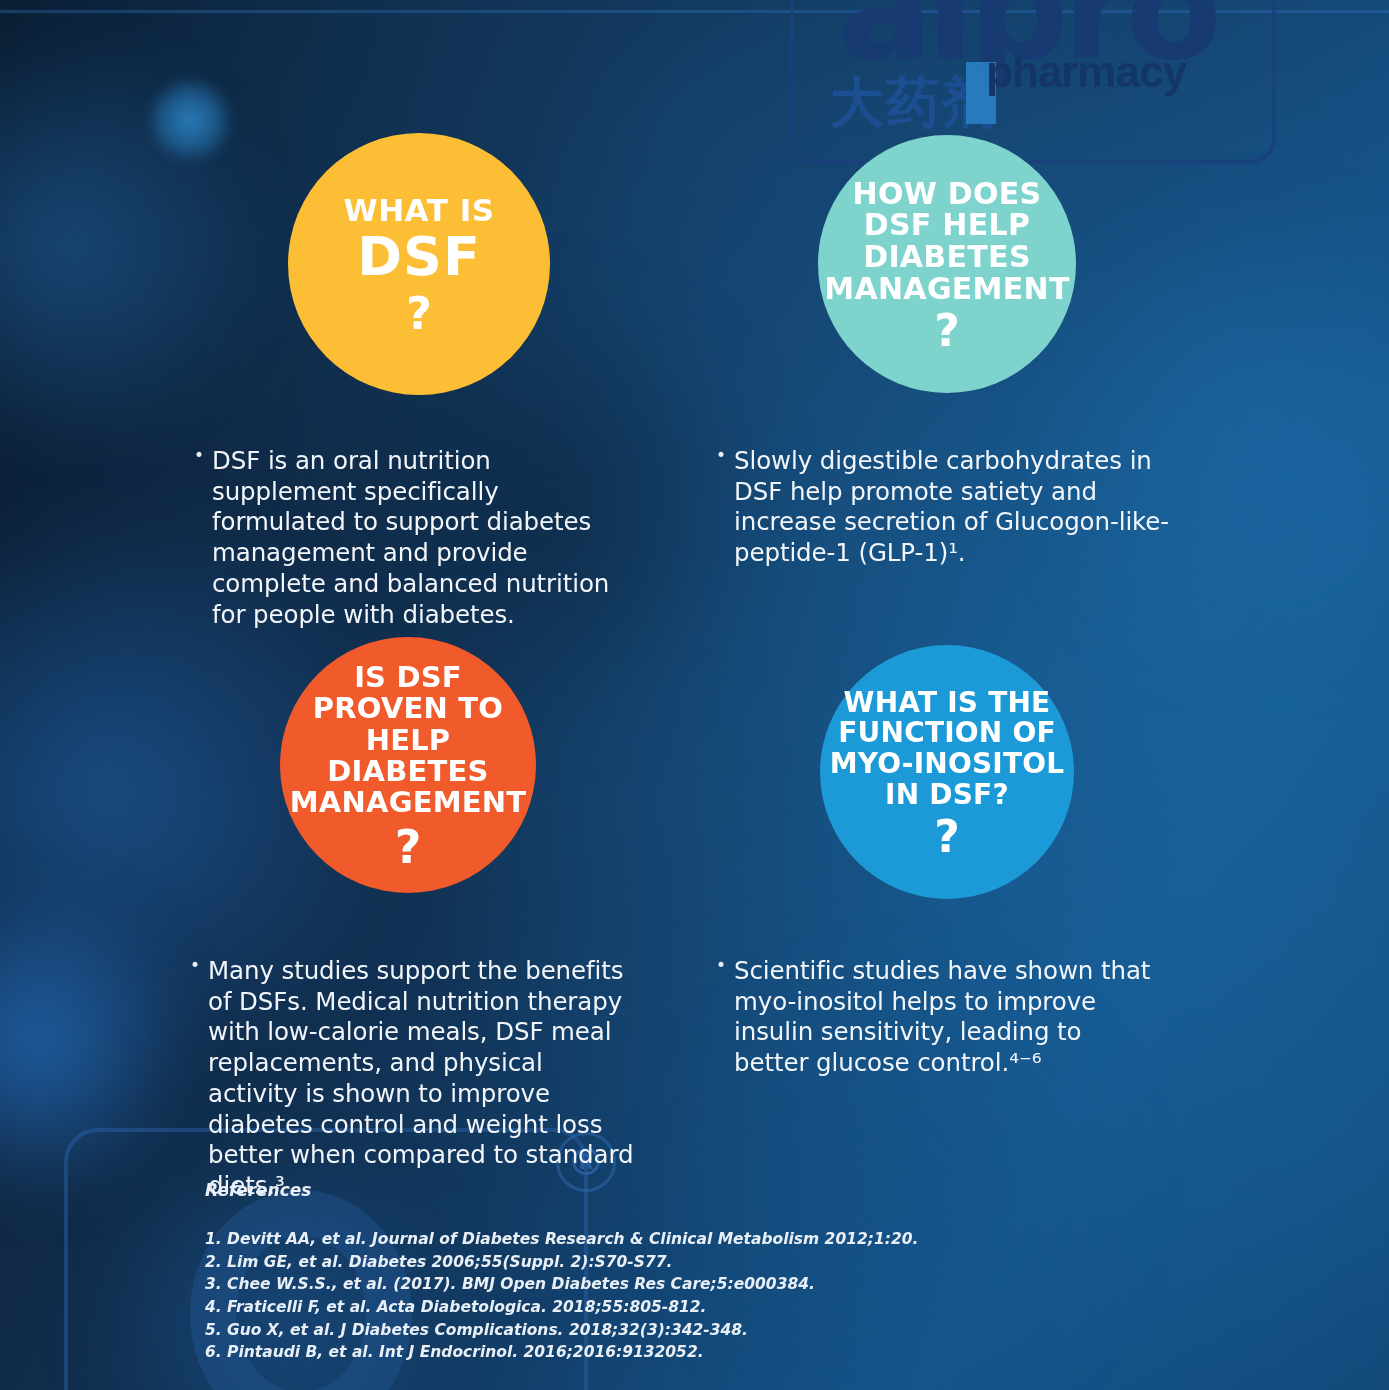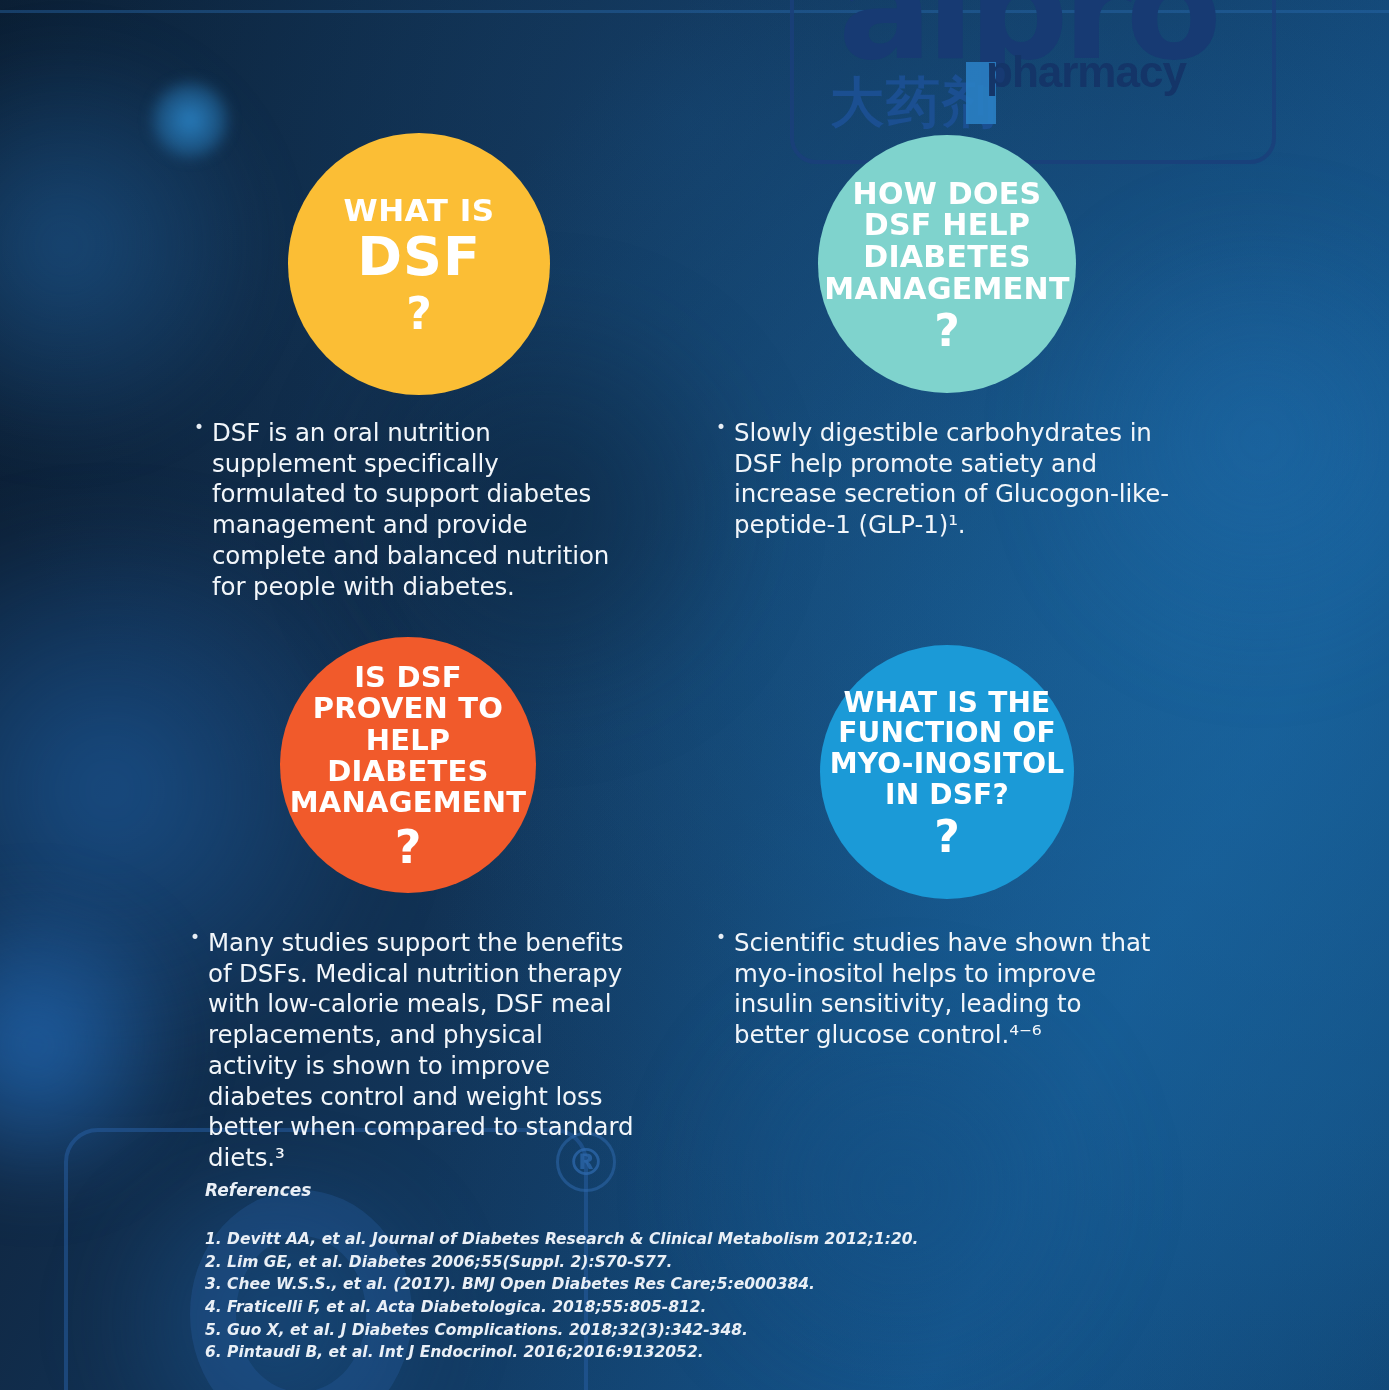--- a/index.html
+++ b/index.html
@@ -141,20 +141,21 @@
   #c-blue .qmark { font-size:44px; margin-top:6px; }
 
   
   .copy {
     position:absolute;
     font-family:"DejaVu Sans", sans-serif;
     font-size:24.5px;
     line-height:1.255;
     color:#f2f6fa;
     letter-spacing:-0.1px;
+    margin-top:28px;
   }
   .copy ul { list-style:none; }
   .copy li { position:relative; padding-left:22px; margin-bottom:2px; }
   .copy li::before {
     content:"\2022"; position:absolute; left:4px; top:-1px;
     font-size:17px; color:#e8eef5;
   }
 
   #copy-1 { left:190px; top:418px; width:430px; }
   #copy-2 { left:712px; top:418px; width:460px; }

